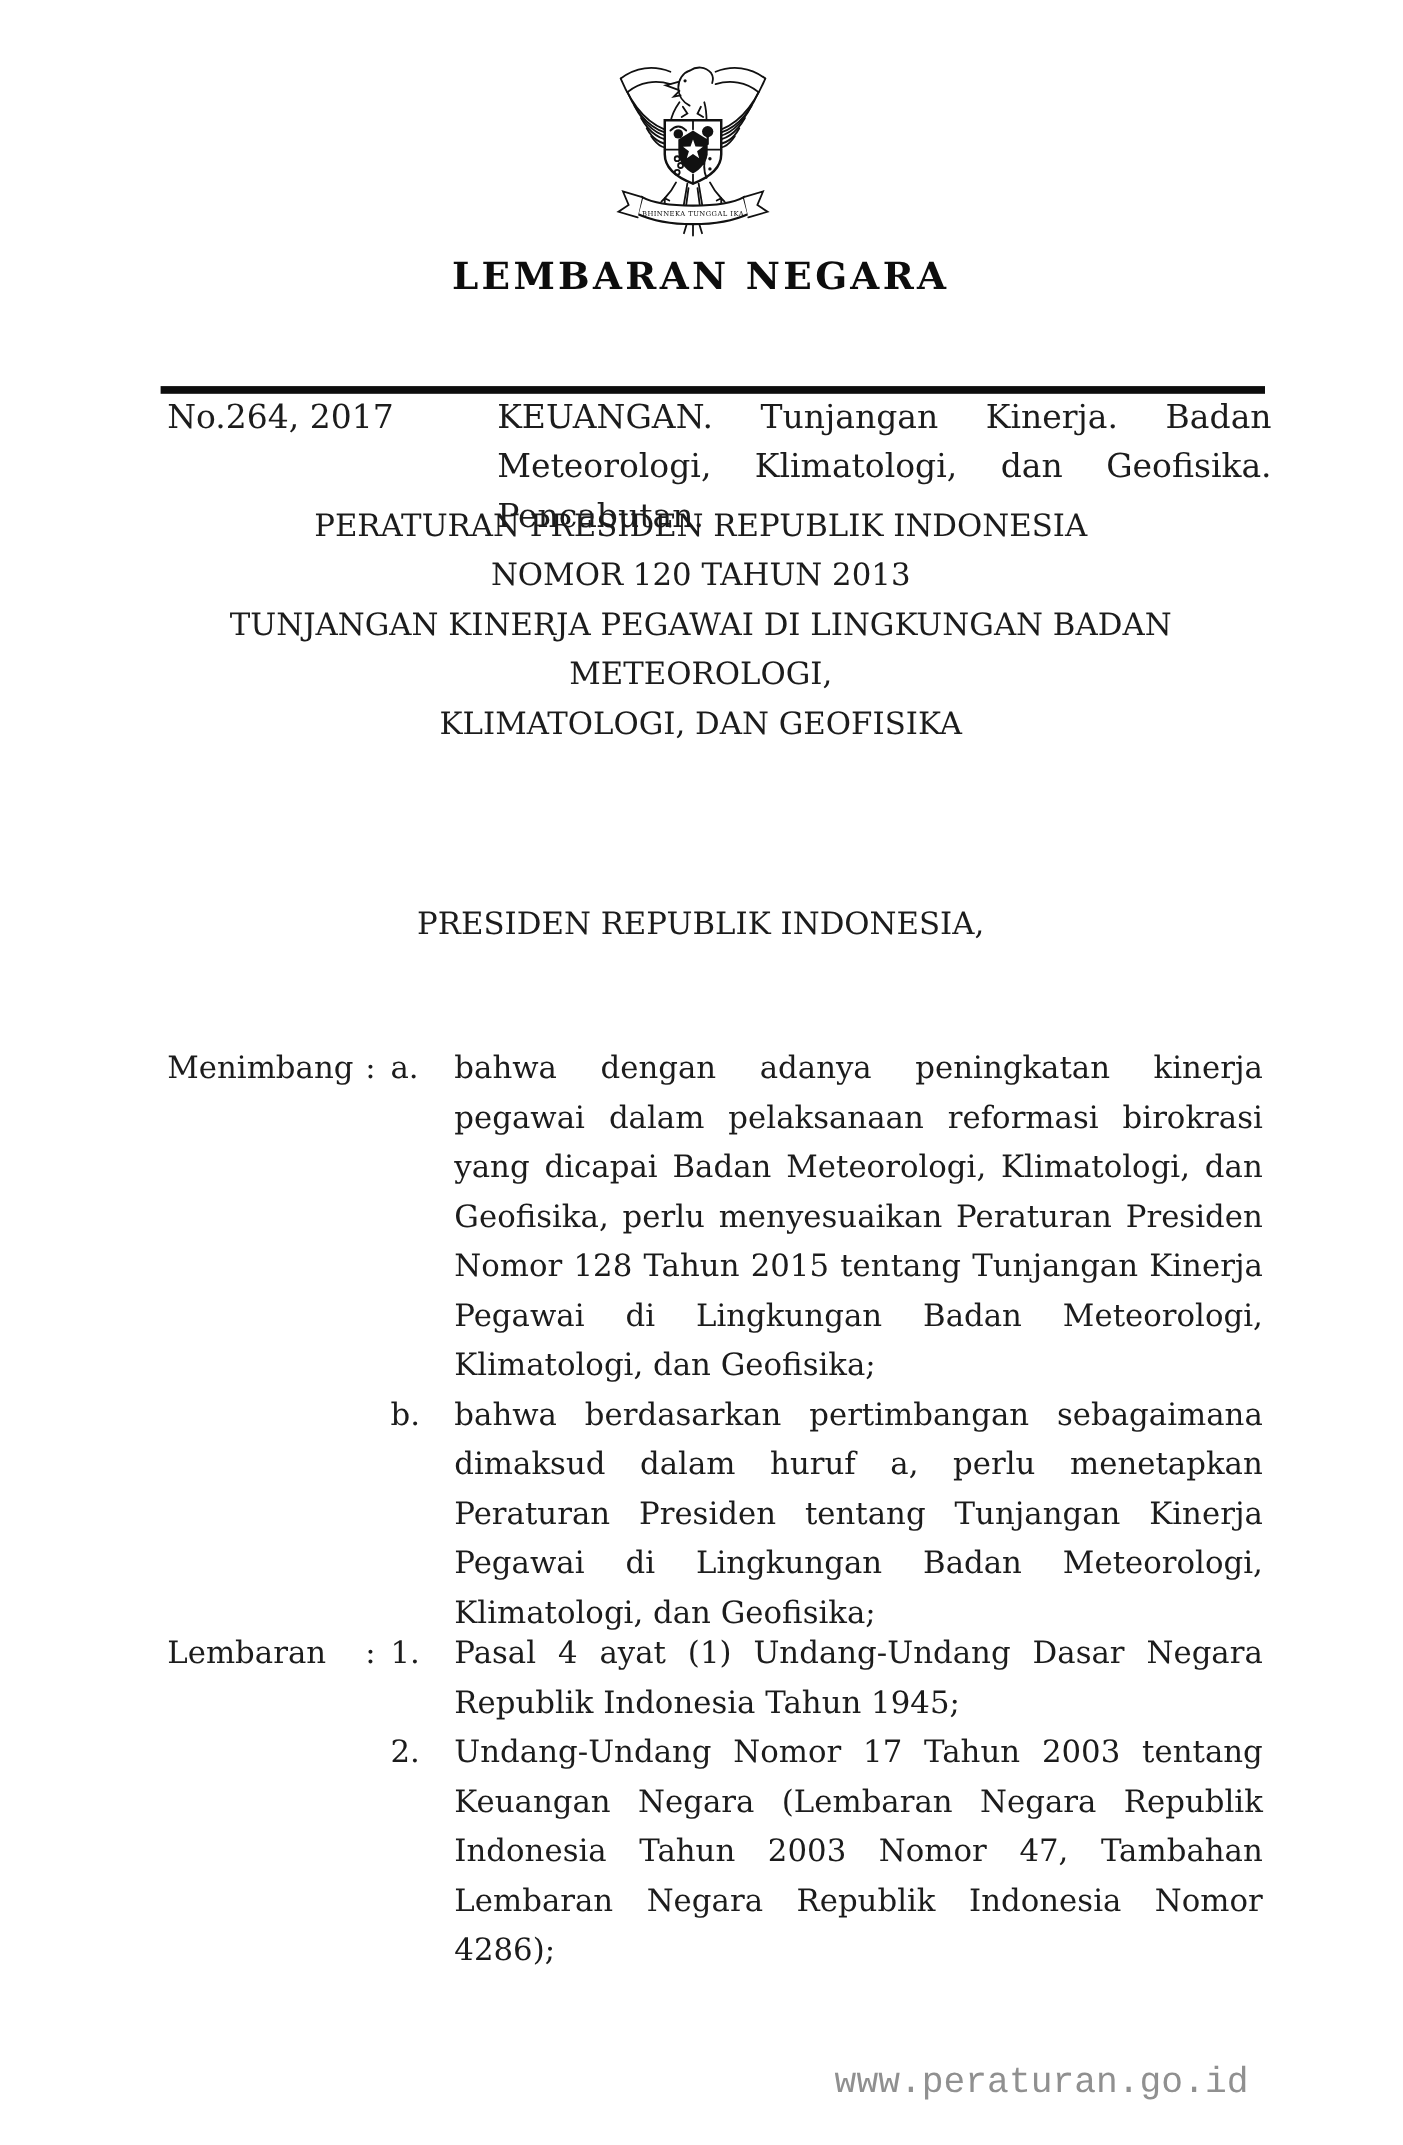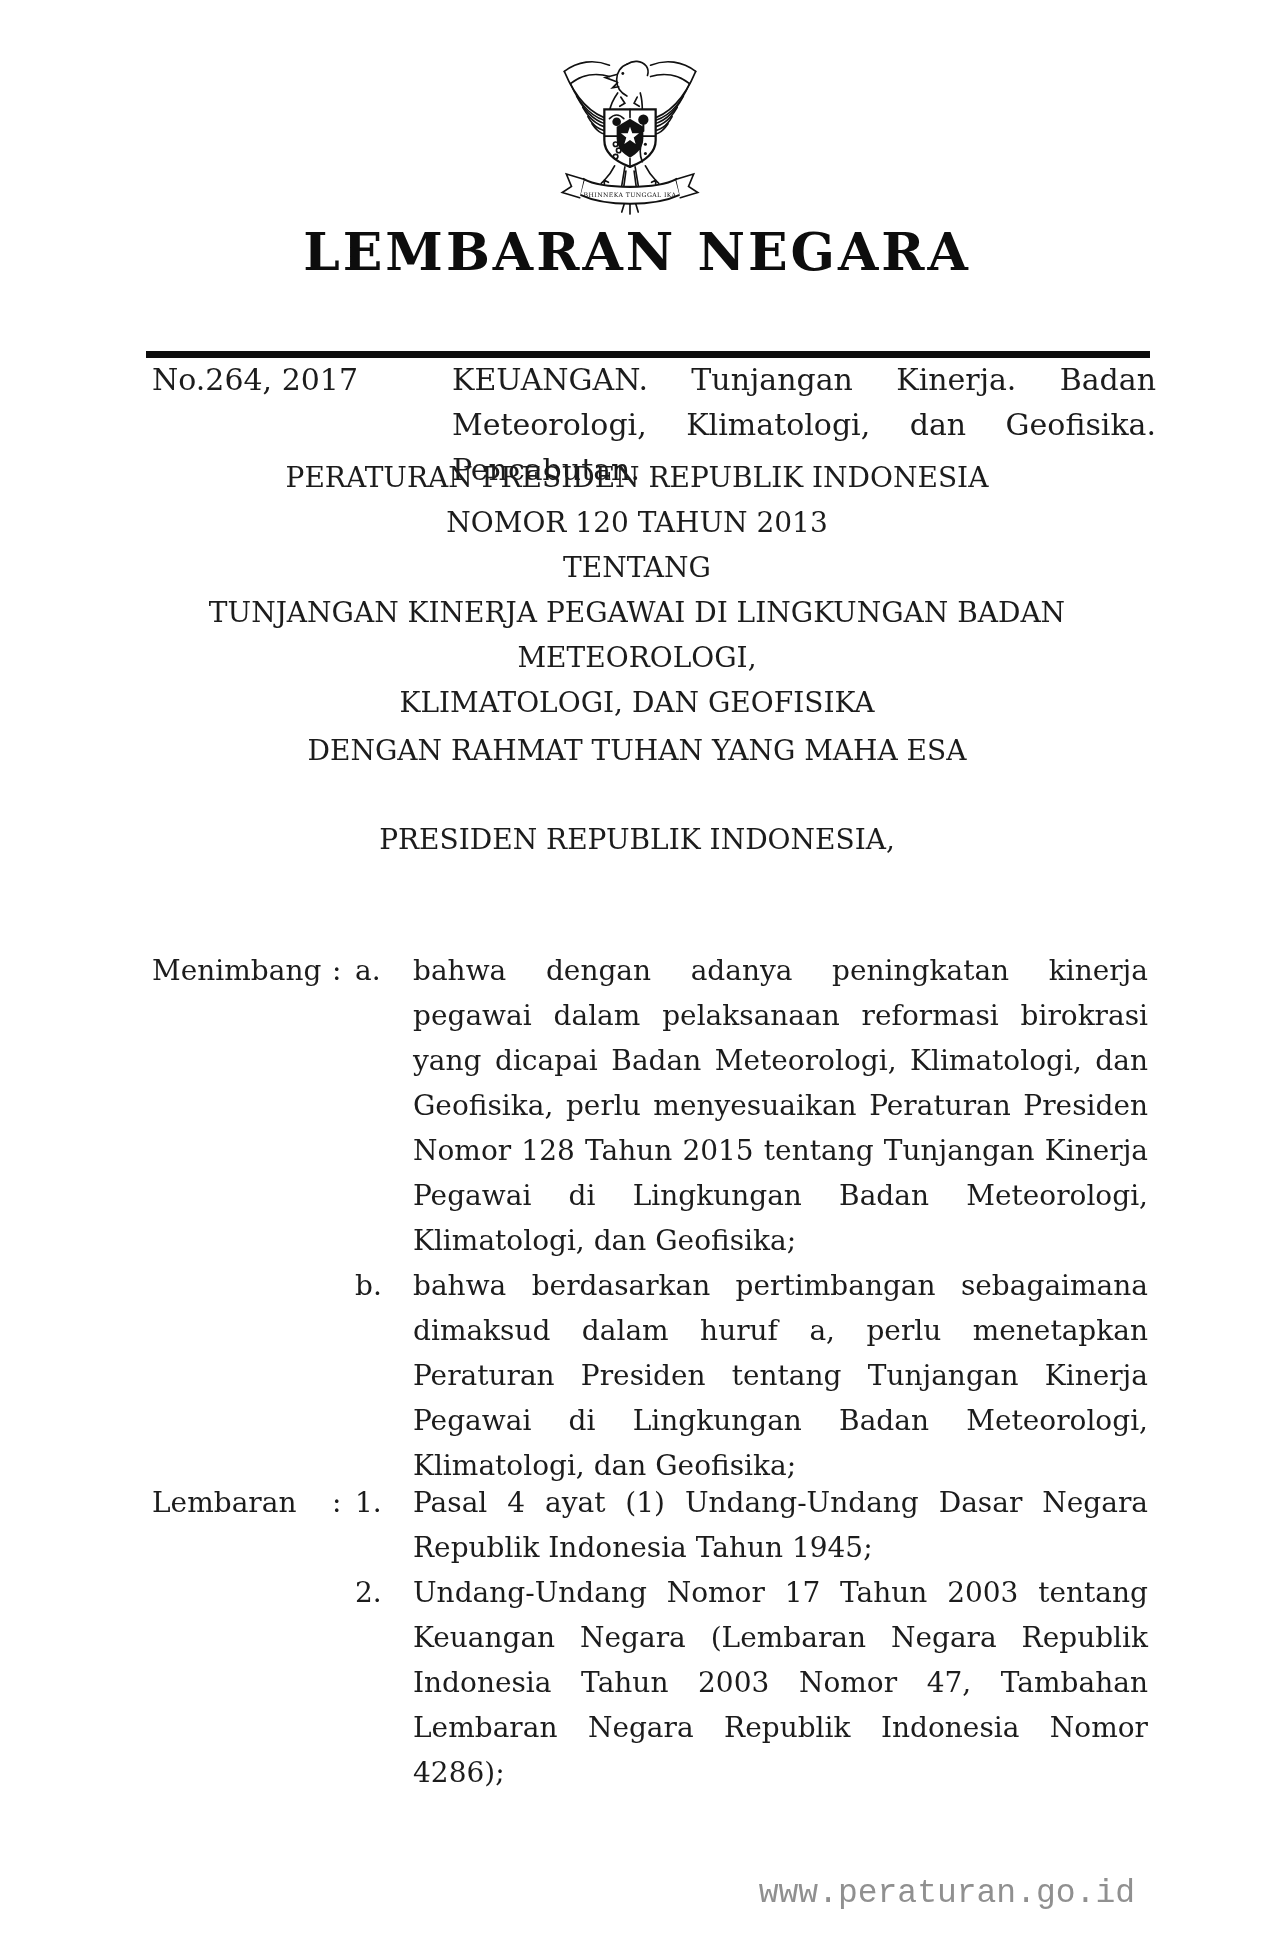--- a/index.html
+++ b/index.html
@@ -11,21 +11,21 @@
     font-family:"DejaVu Serif", serif;
     overflow:hidden;
   }
   
   .emblem{position:absolute;left:553px;top:50px;width:154px;height:166px;}
   .emblem svg{width:100%;height:100%;}
   
   .masthead{
     position:absolute;left:137px;top:221px;width:1000px;
     text-align:center;font-weight:bold;
-    font-size:52px;line-height:62px;letter-spacing:3px;
+    font-size:34px;line-height:62px;letter-spacing:3px;
     color:#0d0d0d;
   }
   .masthead .m-line{white-space:nowrap;}
   .head-rule{
     position:absolute;left:146px;top:351px;width:1004px;height:7px;
     background:#0d0d0d;
   }
   
   .gazette-row{
     position:absolute;left:152px;top:357px;width:1004px;
@@ -152,26 +152,24 @@
   <div class="head-rule"></div>
 
   <div class="gazette-row">
     <div class="gazette-number">No.264, 2017</div>
     <div class="gazette-subject">KEUANGAN. Tunjangan Kinerja. Badan Meteorologi, Klimatologi, dan Geofisika. Pencabutan.</div>
   </div>
 
   <div class="title-block">
     <div>PERATURAN PRESIDEN REPUBLIK INDONESIA</div>
     <div>NOMOR 120 TAHUN 2013</div>
-    <div>TENTANG</div>
     <div>TUNJANGAN KINERJA PEGAWAI DI LINGKUNGAN BADAN METEOROLOGI,</div>
     <div>KLIMATOLOGI, DAN GEOFISIKA</div>
   </div>
 
-  <div class="centered-line invocation">DENGAN RAHMAT TUHAN YANG MAHA ESA</div>
   <div class="centered-line authority">PRESIDEN REPUBLIK INDONESIA,</div>
 
   <div class="clause clause-considerations">
     <div class="clause-label">Menimbang</div>
     <div class="clause-colon">:</div>
     <div class="clause-items">
       <div class="clause-item">
         <div class="item-marker">a.</div>
         <div class="item-text">bahwa dengan adanya peningkatan kinerja pegawai dalam pelaksanaan reformasi birokrasi yang dicapai Badan Meteorologi, Klimatologi, dan Geofisika, perlu menyesuaikan Peraturan Presiden Nomor 128 Tahun 2015 tentang Tunjangan Kinerja Pegawai di Lingkungan Badan Meteorologi, Klimatologi, dan Geofisika;</div>
       </div>

